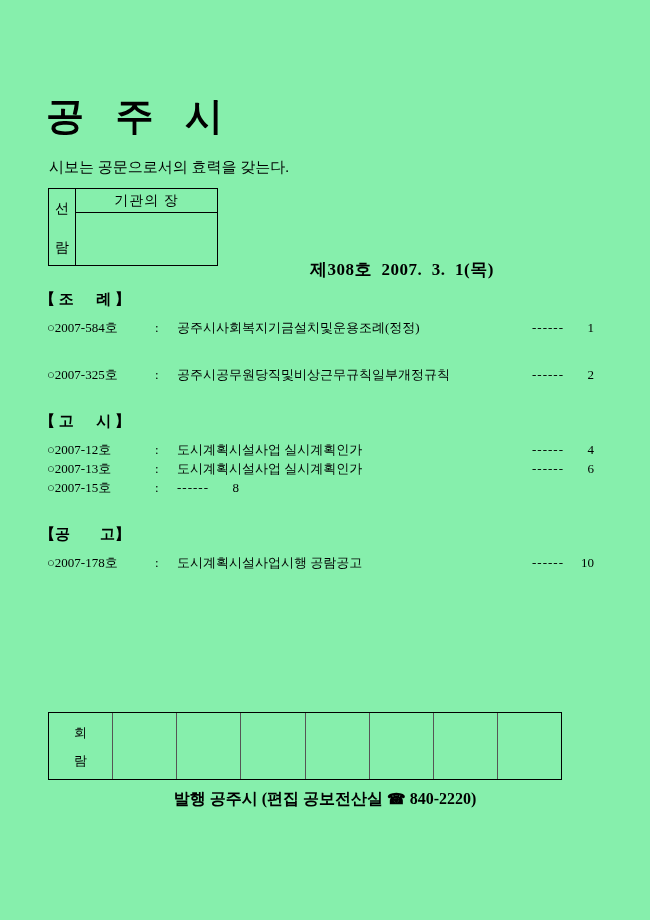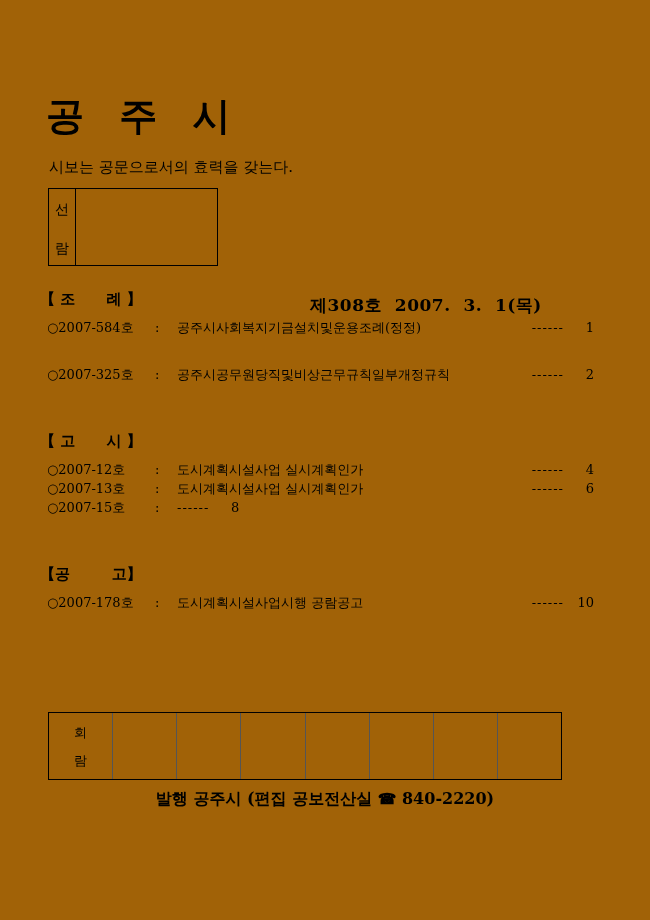--- a/index.html
+++ b/index.html
@@ -12,21 +12,22 @@
     height: 920px;
     position: relative;
     font-family: "DejaVu Serif", "Liberation Serif", serif;
     color: #000000;
     overflow: hidden;
   }
 
   .page {
     position: absolute;
     inset: 0;
-    background: #a16207;
+    background: #86efac;
+    font-family: Liberation Serif, serif;
   }
 
   
   .masthead {
     position: absolute;
     left: 46px;
     top: 97px;
     font-size: 38px;
     font-weight: bold;
     letter-spacing: 11px;
@@ -94,21 +95,20 @@
   
   .issue-line {
     position: absolute;
     left: 310px;
     top: 261px;
     font-size: 17px;
     font-weight: bold;
     letter-spacing: 0.5px;
     white-space: pre;
     line-height: 1;
-    margin-top: 36px;
   }
 
   
   .contents {
     position: absolute;
     left: 40px;
     top: 292px;
     width: 554px;
   }
   .section { margin-bottom: 4px; }
@@ -144,21 +144,21 @@
     letter-spacing: 1px;
     padding-right: 8px;
   }
   .entry-page {
     width: 22px;
     flex: 0 0 auto;
     text-align: right;
   }
 
   .sec-gap-lg { margin-top: 28px; }
-  .sec-gap-xl { margin-top: 50px; }
+  .sec-gap-xl { margin-top: 30px; }
 
   
   .circ-table {
     position: absolute;
     left: 48px;
     top: 712px;
     width: 514px;
     height: 68px;
     border: 1.5px solid #000000;
     box-sizing: border-box;
@@ -209,20 +209,24 @@
 
   <div class="masthead">공 주 시</div>
 
   <div class="tagline">시보는 공문으로서의 효력을 갖는다.</div>
 
   <div class="approval-box">
     <div class="approval-left">
       <div class="ch ch-top">선</div>
       <div class="ch ch-bottom">람</div>
     </div>
+    <div class="approval-right">
+      <div class="approval-head">기관의 장</div>
+      <div class="approval-body"></div>
+    </div>
   </div>
 
   <div class="issue-line">제308호  2007.  3.  1(목)</div>
 
   <div class="contents">
 
     <div class="section">
       <div class="section-title">【 조      례 】</div>
       <div class="entries">
         <div class="entry">

